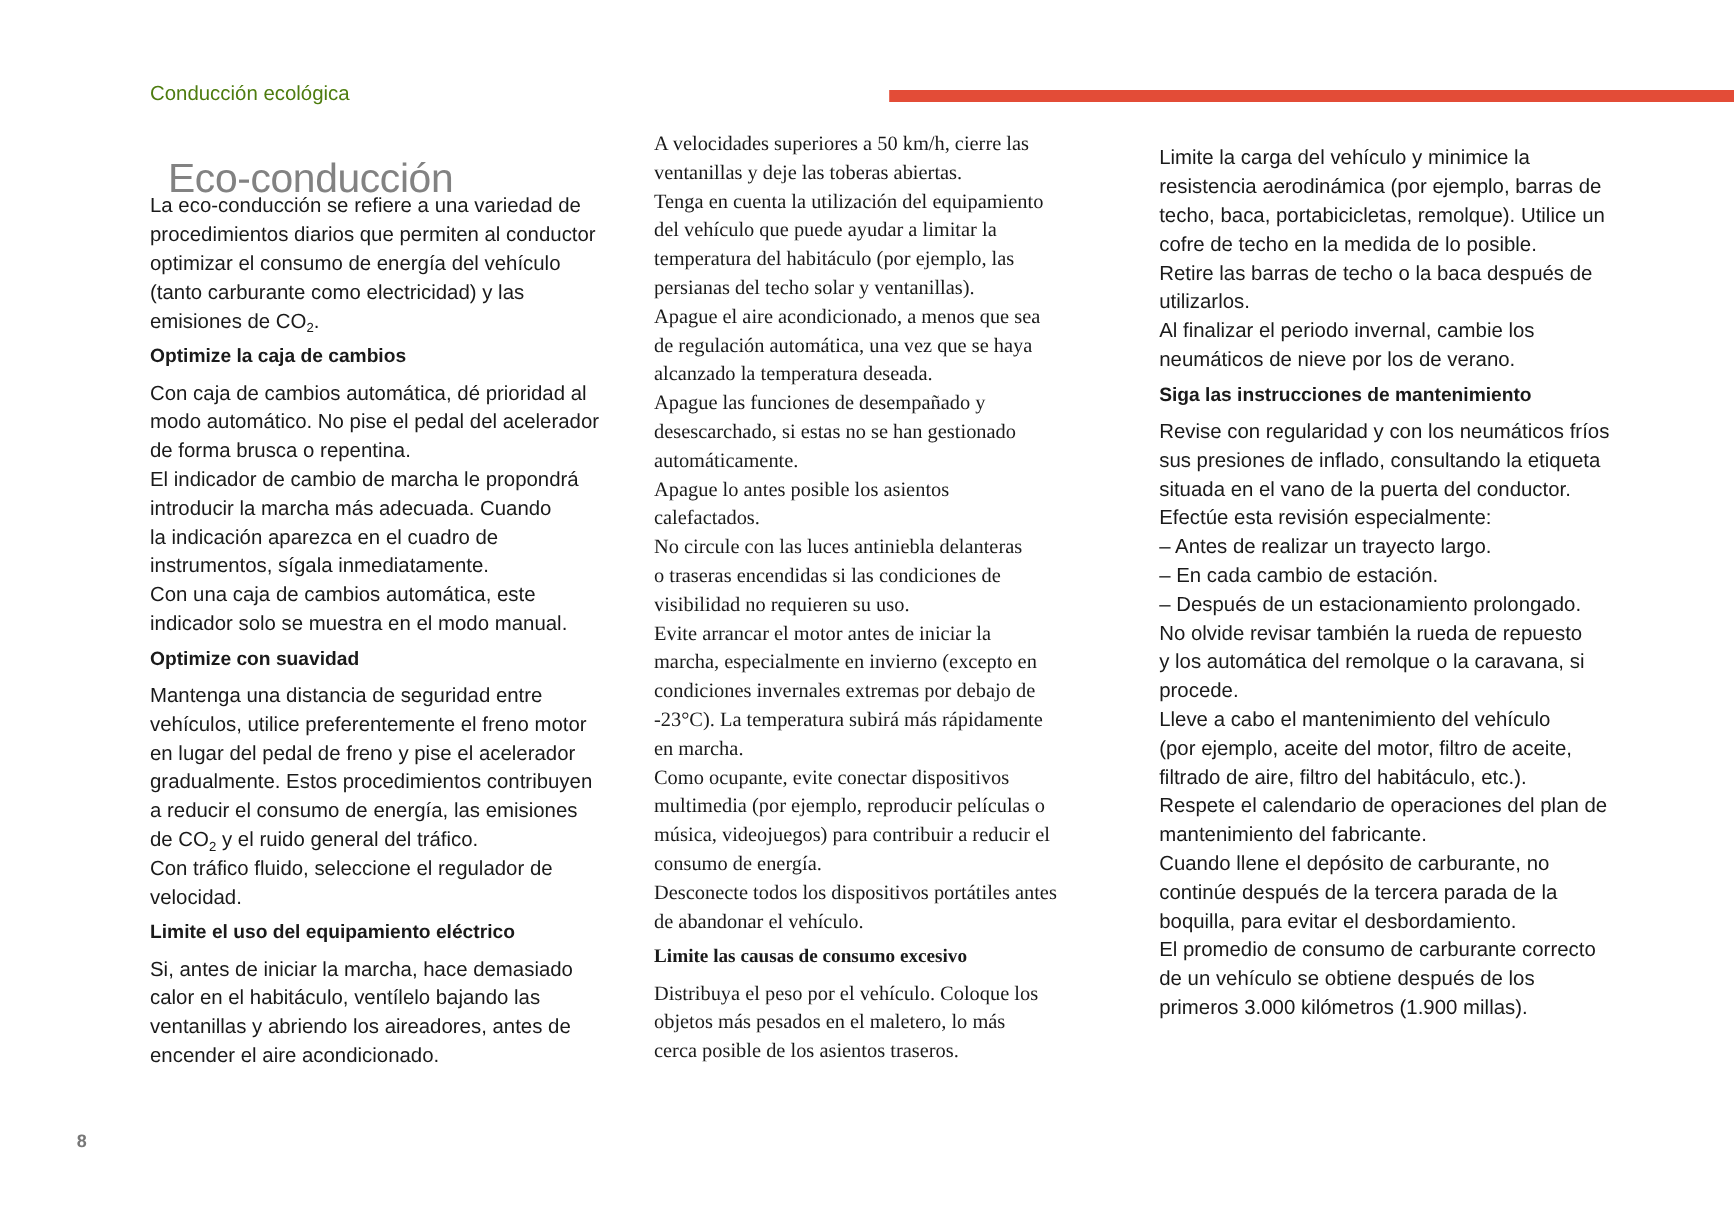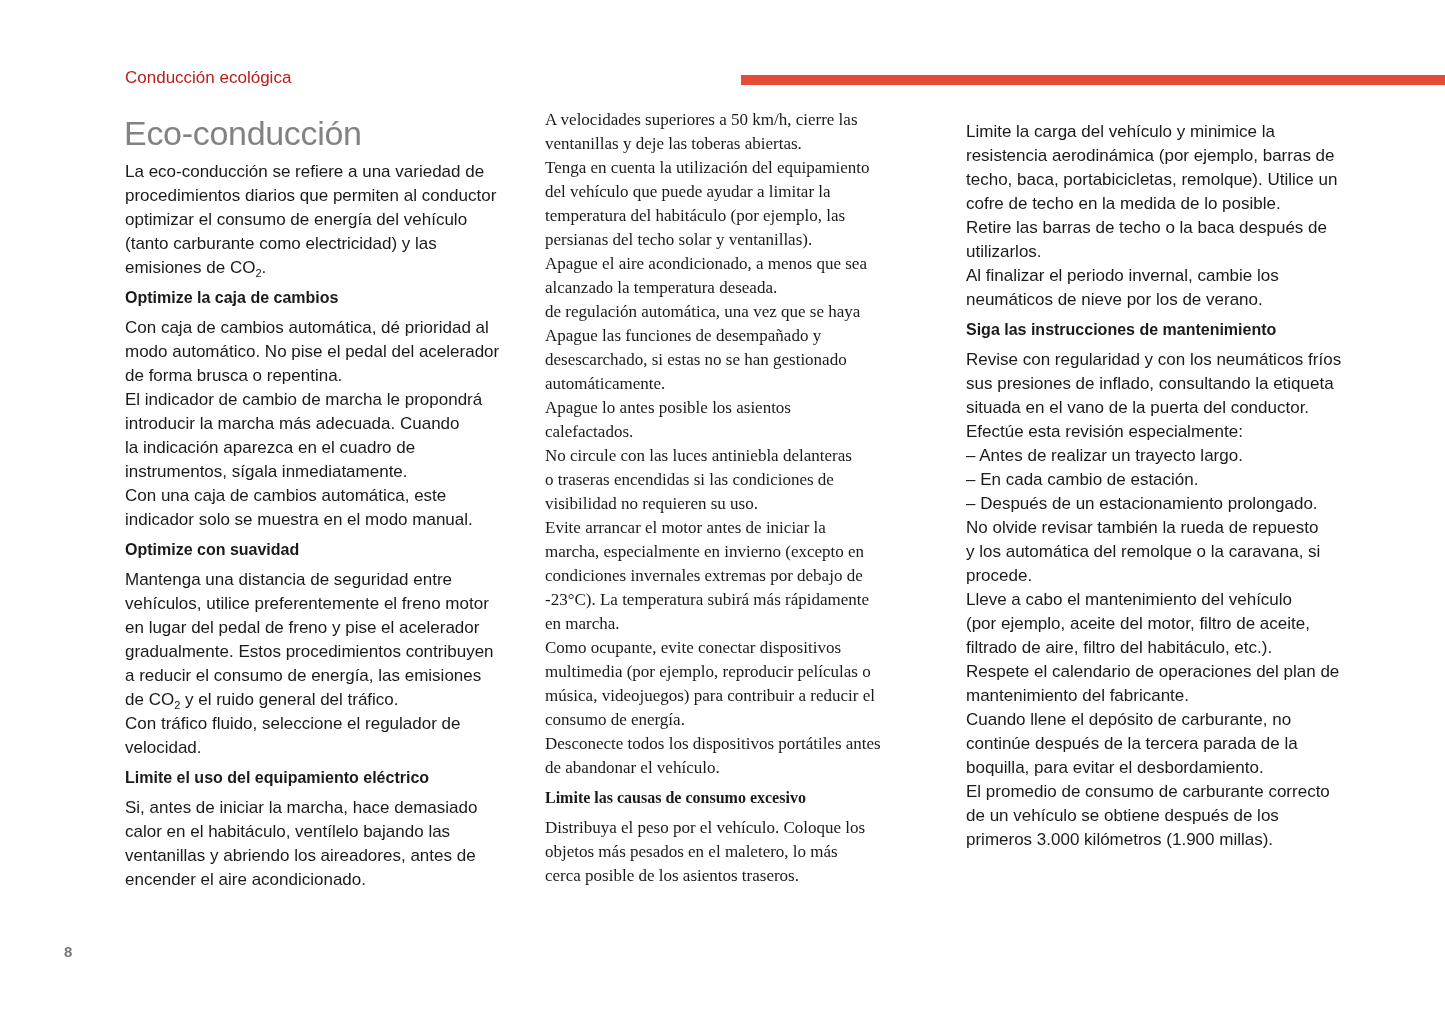--- a/index.html
+++ b/index.html
@@ -1,20 +1,20 @@
 <!DOCTYPE html>
 <html><head>
 <meta charset="utf-8">
 <style>
   html, body { margin: 0; padding: 0; background: #ffffff; }
   body { width: 1445px; height: 1019px; position: relative; overflow: hidden;
          font-family: "Liberation Sans", sans-serif; color: #1a1a1a; }
-  .header-title { position: absolute; left: 125px; top: 68px; font-size: 17px; color: #b91c1c; }
+  .header-title { position: absolute; left: 125px; top: 68px; font-size: 17px; color: #4d7c0f; }
   .header-bar { position: absolute; left: 741px; top: 75px; width: 704px; height: 10px; background: #e34c37; }
-  .page-title { position: absolute; left: 124px; top: 114px; font-size: 34px; color: #828282; font-weight: normal; margin: 0; letter-spacing: -0.3px; }
+  .page-title { position: absolute; left: 124px; top: 114px; font-size: 34px; color: #828282; font-weight: normal; margin: 16px; letter-spacing: -0.3px; }
   .col { position: absolute; width: 400px; font-size: 17px; line-height: 24px; }
   .col-1 { left: 125px; top: 160px; }
   .col-2 { left: 545px; top: 108px; font-family: Liberation Serif, serif; }
   .col-3 { left: 966px; top: 120px; width: 400px; }
   .line { white-space: nowrap; display: block; }
   .heading { font-weight: bold; font-size: 16px; white-space: nowrap; display: block; }
   .gap-before { margin-top: 6px; }
   .gap-after { margin-bottom: 6px; }
   sub { font-size: 11px; line-height: 0; vertical-align: -4px; }
   .page-number { position: absolute; left: 64px; top: 943px; font-size: 15px; color: #777777; font-weight: bold; }
@@ -72,22 +72,22 @@
 
 <div class="col col-2">
   <div>
     <span class="line">A velocidades superiores a 50 km/h, cierre las</span>
     <span class="line">ventanillas y deje las toberas abiertas.</span>
     <span class="line">Tenga en cuenta la utilización del equipamiento</span>
     <span class="line">del vehículo que puede ayudar a limitar la</span>
     <span class="line">temperatura del habitáculo (por ejemplo, las</span>
     <span class="line">persianas del techo solar y ventanillas).</span>
     <span class="line">Apague el aire acondicionado, a menos que sea</span>
+    <span class="line">de regulación automática, una vez que se haya</span>
     <span class="line">alcanzado la temperatura deseada.</span>
-    <span class="line">de regulación automática, una vez que se haya</span>
     <span class="line">Apague las funciones de desempañado y</span>
     <span class="line">desescarchado, si estas no se han gestionado</span>
     <span class="line">automáticamente.</span>
     <span class="line">Apague lo antes posible los asientos</span>
     <span class="line">calefactados.</span>
     <span class="line">No circule con las luces antiniebla delanteras</span>
     <span class="line">o traseras encendidas si las condiciones de</span>
     <span class="line">visibilidad no requieren su uso.</span>
     <span class="line">Evite arrancar el motor antes de iniciar la</span>
     <span class="line">marcha, especialmente en invierno (excepto en</span>

